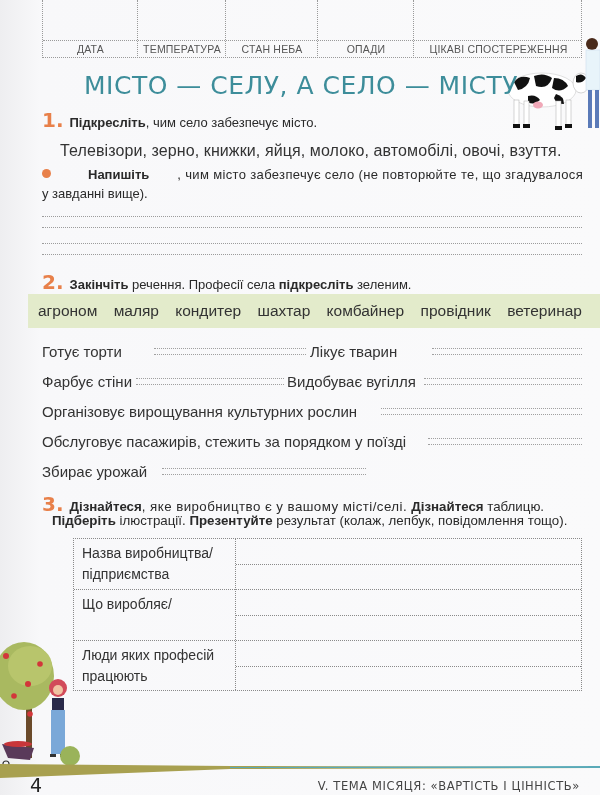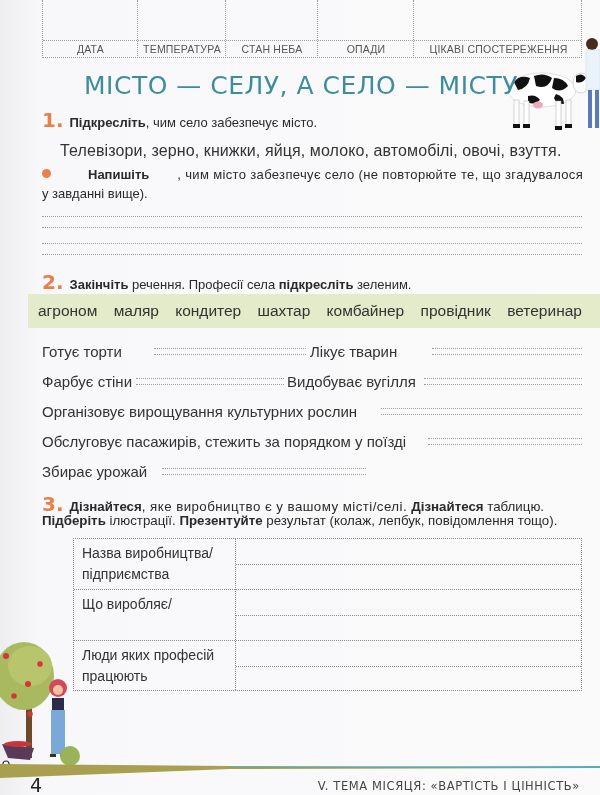--- a/index.html
+++ b/index.html
@@ -210,21 +210,21 @@
   <div class="fill-label" style="left:42px;top:463px;">Збирає урожай</div>
   <div class="gap" style="left:162px;top:468px;width:204px;"></div>
 
   <div class="task-line" style="left:42px;top:492px;font-size:13.3px;">
     <span class="task-num">3.</span>
     <b>Дізнайтеся</b>
     <span style="white-space:pre;letter-spacing:0.45px;">, яке виробництво є у вашому місті/селі. </span>
     <b>Дізнайтеся</b>
     <span style="white-space:pre;"> таблицю.</span>
   </div>
-  <div class="task-line" style="left:42px;top:513px;font-size:13.3px;">
+  <div class="task-line" style="left:52px;top:513px;font-size:13.3px;">
     <b>Підберіть</b>
     <span style="white-space:pre;"> ілюстрації. </span>
     <b>Презентуйте</b>
     <span style="white-space:pre;"> результат (колаж, лепбук, повідомлення тощо).</span>
   </div>
 
   <div class="prod-table">
     <div class="left-col"></div>
     <div class="row-sep" style="top:50px;"></div>
     <div class="row-sep" style="top:101px;"></div>

